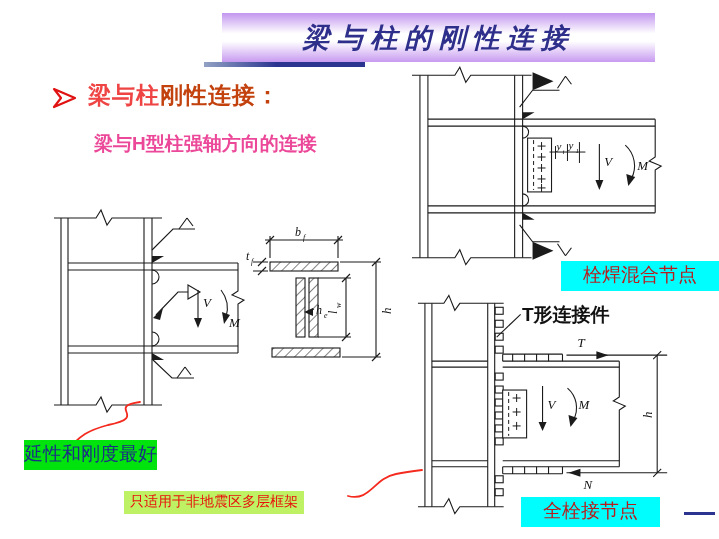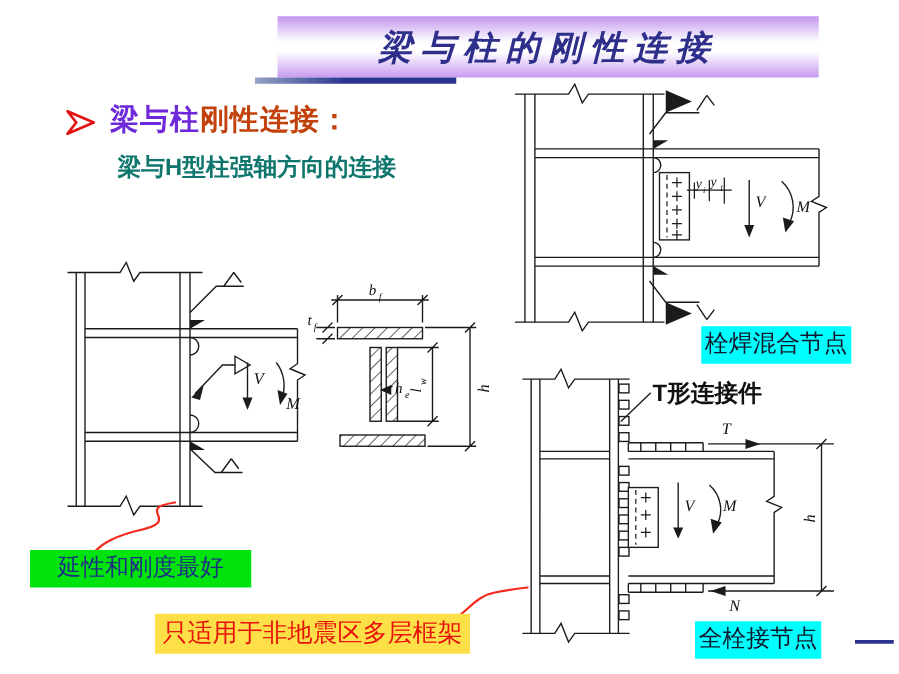--- a/index.html
+++ b/index.html
@@ -12,30 +12,30 @@
     display:flex;align-items:center;justify-content:center;}
   .titlebar span{font-family:"Liberation Serif",serif;font-style:italic;font-weight:bold;
     font-size:27px;color:#2e2e8b;letter-spacing:7px;white-space:nowrap;}
   .title-underline{position:absolute;left:204px;top:62px;width:161px;height:5px;
     background:linear-gradient(90deg,#93a2c4 0%,#2b3590 45%,#2b3590 100%);}
 
   
   .bullet-marker{position:absolute;left:52px;top:87px;}
   .bullet-text{position:absolute;left:88px;top:80px;font-size:23px;font-weight:bold;
     letter-spacing:1px;white-space:nowrap;}
-  .bullet-text .lead{color:#6d28d9;}
+  .bullet-text .lead{color:#ef4444;}
   .bullet-text .emph{color:#c2410c;}
-  .subtitle{position:absolute;left:94px;top:121px;font-size:19px;font-weight:bold;
-    color:#0f766e;white-space:nowrap;}
+  .subtitle{position:absolute;left:94px;top:131px;font-size:19px;font-weight:bold;
+    color:#ec4899;white-space:nowrap;}
 
   
   .co{position:absolute;white-space:nowrap;font-family:"Liberation Serif",serif;}
-  .cyan{background:#00feff;color:#0f172a;font-size:19px;padding:1px 3px 3px;}
-  .green-navy{background:#00e30c;color:#1c2f84;font-size:19px;padding:1px 22px 3px;}
-  .green-red{background:#fde047;color:#e8100b;font-size:20px;padding:2px 6px 3px;}
+  .cyan{background:#00feff;color:#b91c1c;font-size:19px;padding:1px 22px 3px;}
+  .green-navy{background:#00e30c;color:#1c2f84;font-size:19px;padding:1px 0 3px;}
+  .green-red{background:#bef264;color:#e8100b;font-size:14px;padding:2px 6px 3px;}
   .tconn{position:absolute;left:522px;top:302px;font-size:19px;font-weight:bold;color:#111;
     white-space:nowrap;}
 
   
   svg.fig{position:absolute;overflow:visible;}
   .fig path,.fig line,.fig polyline{stroke:#1b1b1b;stroke-width:1.1;fill:none;}
   .fig rect{stroke:#1b1b1b;stroke-width:1.1;fill:#ffffff;}
   .fig rect.hatched{fill:url(#hm);}
   .fig .fillblk{fill:#1b1b1b;stroke:none;}
   .fig .openflag{fill:#ffffff;stroke:#1b1b1b;stroke-width:1.1;}
@@ -241,16 +241,16 @@
     <path d="M90,7 C55,12 100,22 58,30 C36,36 30,42 24,48"></path>
   </svg>
   <svg class="redcurve" style="position:absolute;left:338px;top:462px;" width="90" height="45" viewBox="0 0 90 45">
     <path d="M10,34 C32,40 36,16 58,12 C68,10 76,9 84,8"></path>
   </svg>
 
   <div class="co cyan" style="left:561px;top:261px;">栓焊混合节点</div>
   <div class="tconn">T形连接件</div>
   <div class="co green-navy" style="left:24px;top:440px;">延性和刚度最好</div>
   <div class="co green-red" style="left:124px;top:491px;">只适用于非地震区多层框架</div>
-  <div class="co cyan" style="left:556px;top:497px;">全栓接节点</div>
+  <div class="co cyan" style="left:521px;top:497px;">全栓接节点</div>
 
   <div class="footer-line"></div>
 </div>
 
 </body></html>

